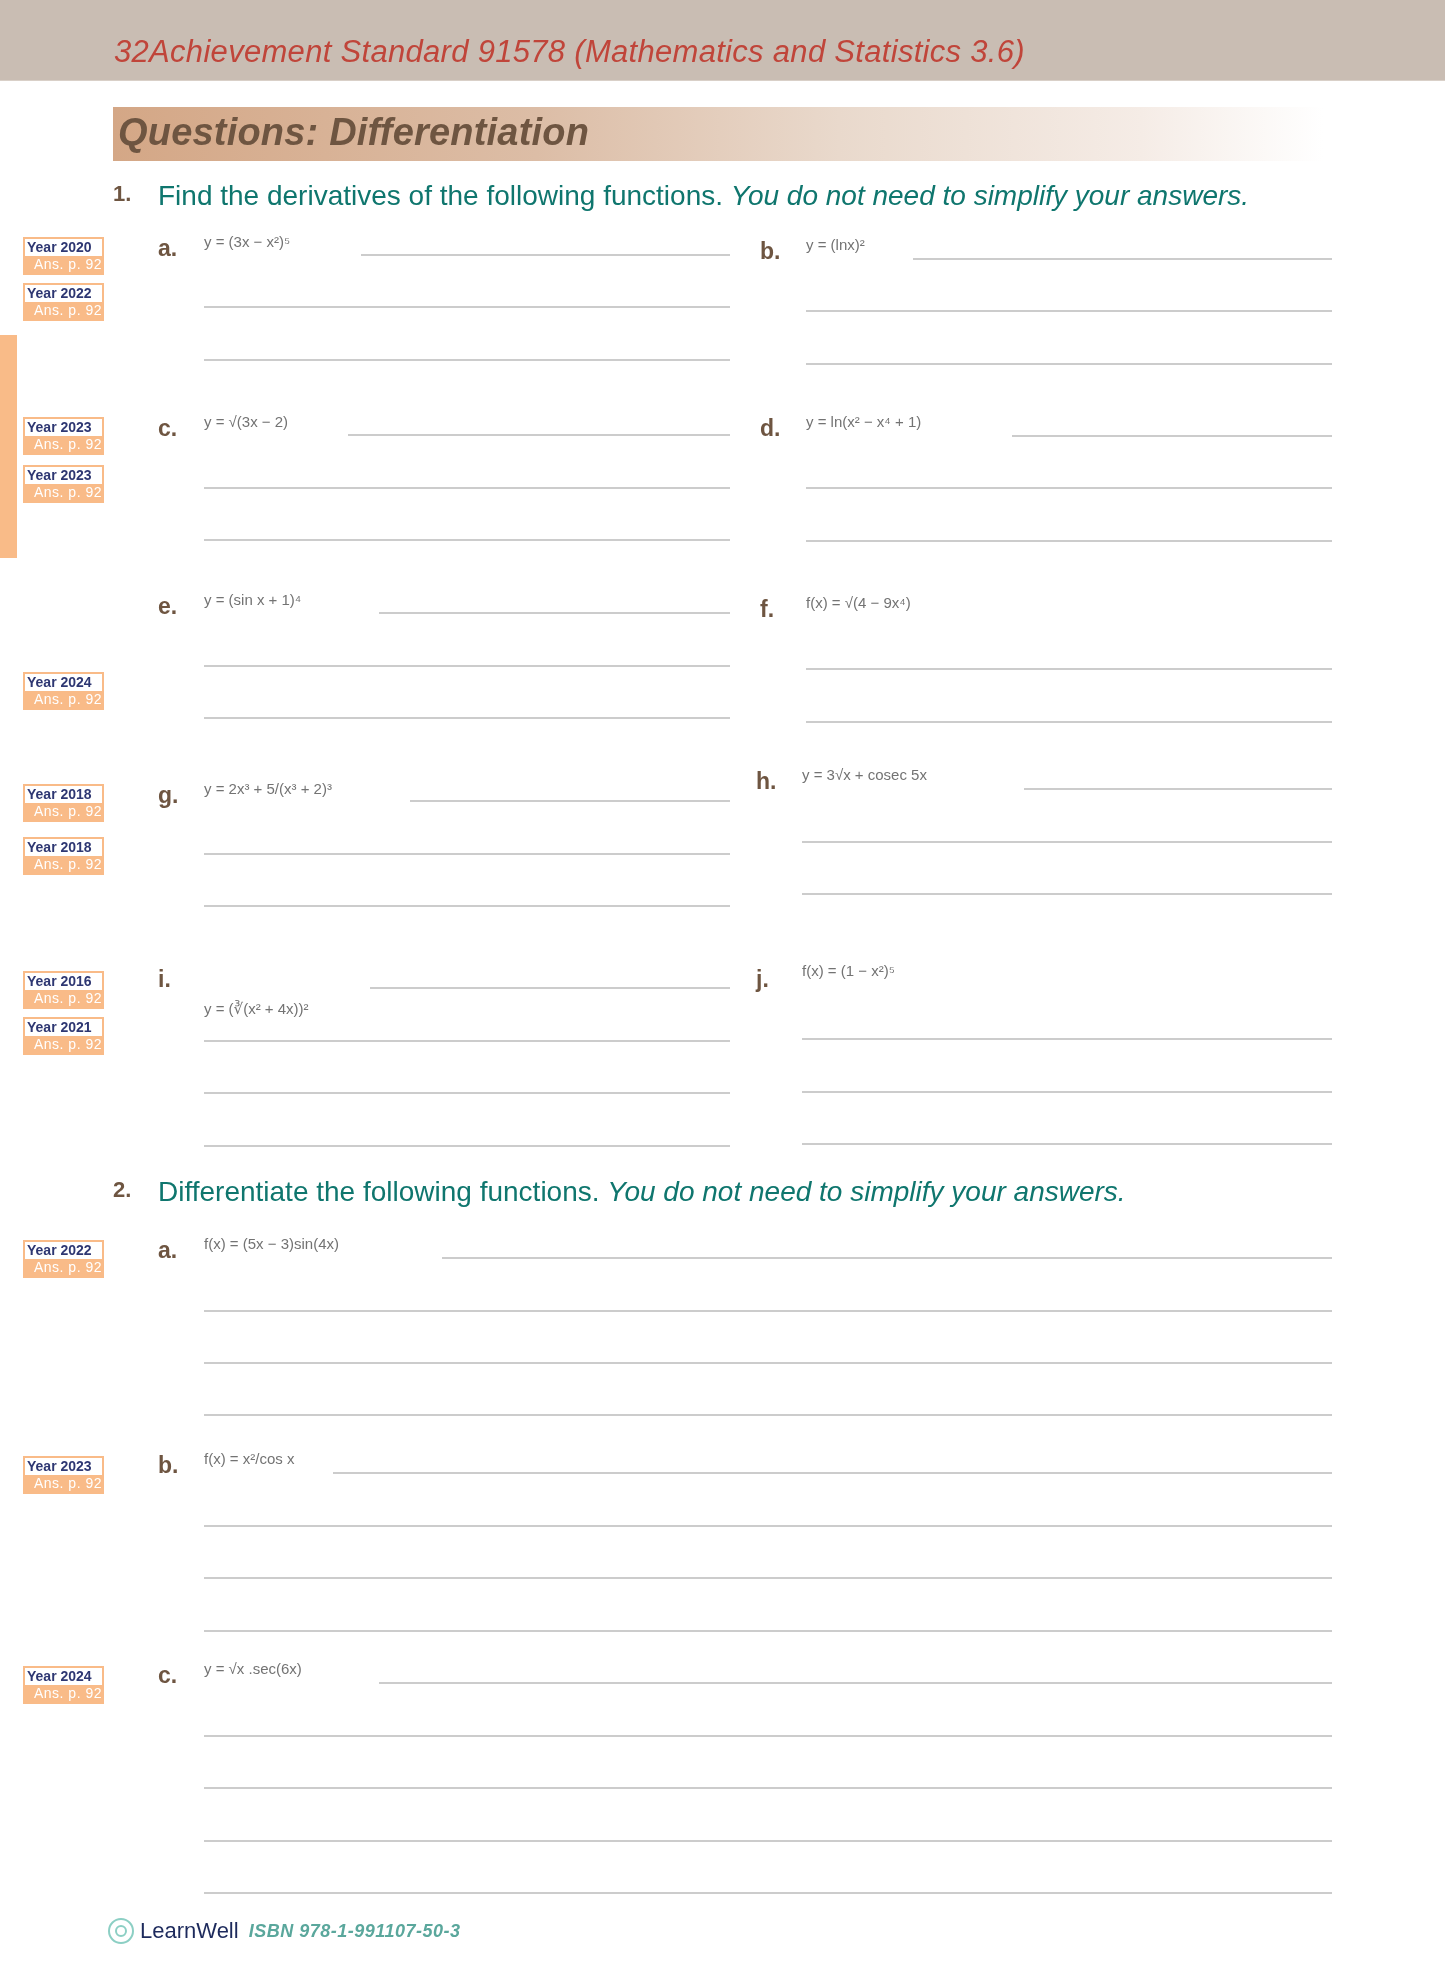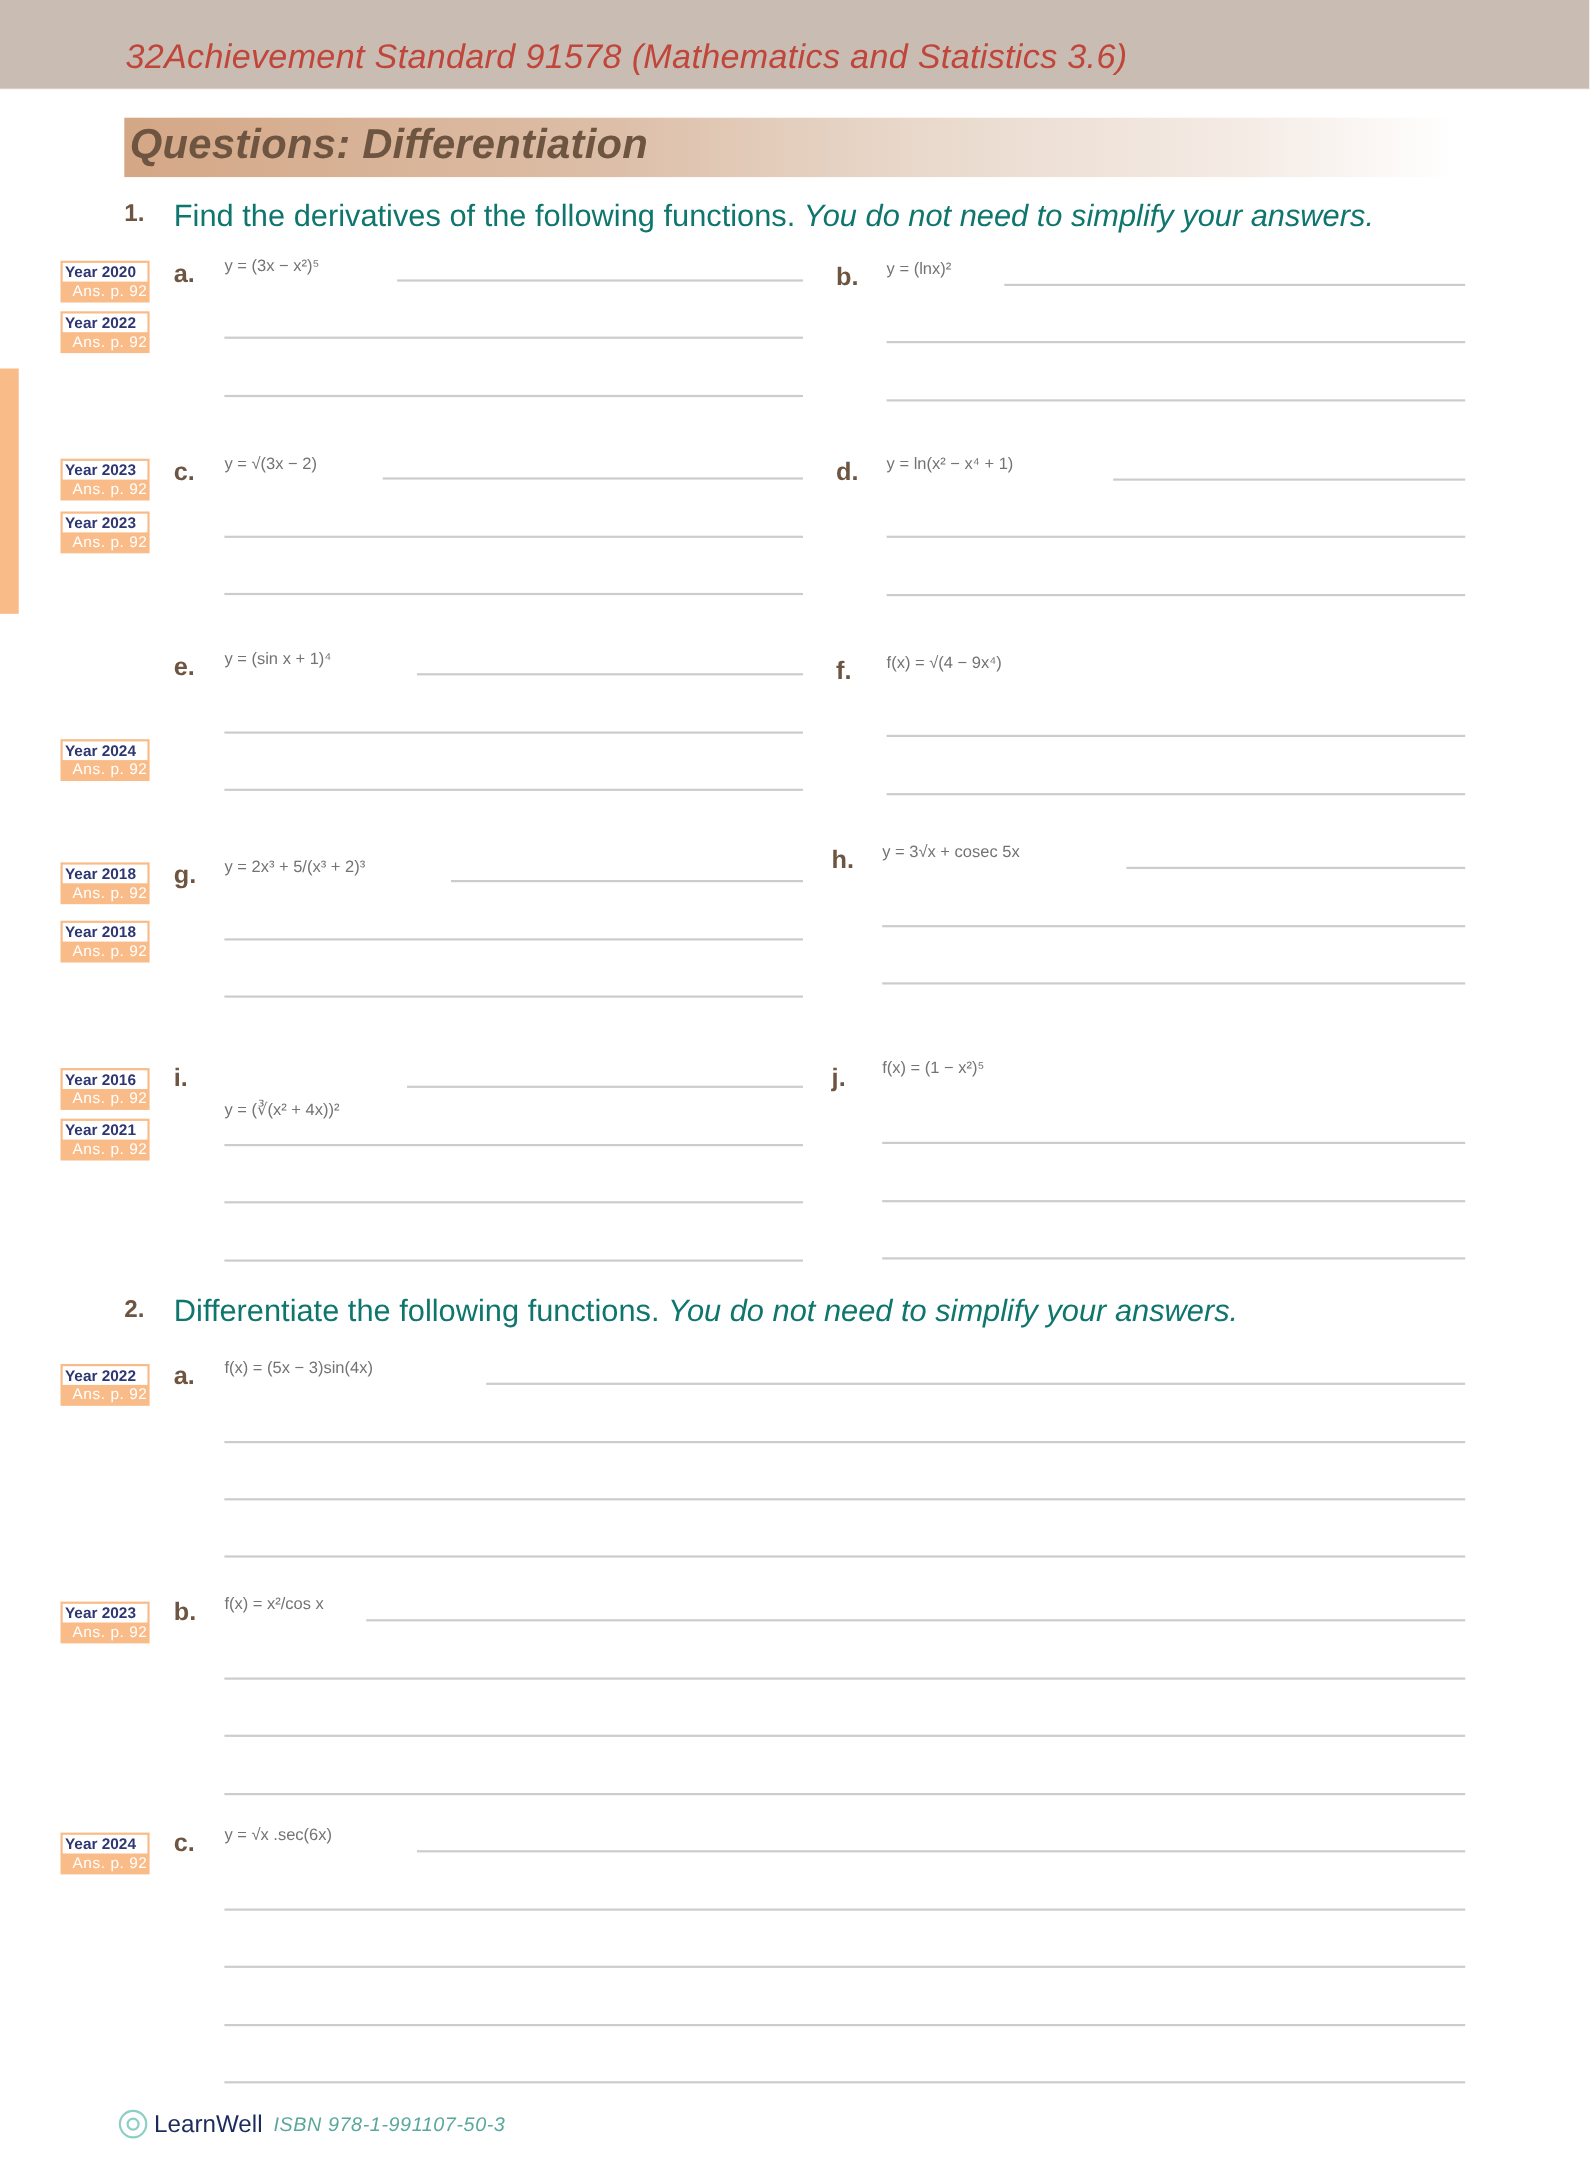--- a/index.html
+++ b/index.html
@@ -3,34 +3,34 @@
 <meta charset="utf-8">
 <style>
   html, body { margin:0; padding:0; }
   body { width:1445px; height:1978px; position:relative; background:#ffffff; font-family:"Liberation Sans", sans-serif; overflow:hidden; }
   .header-bar { position:absolute; left:0; top:0; width:1445px; height:80px; background:#c9bdb3; border-bottom:1px solid #d9d0c8; }
   .header-text { position:absolute; left:114px; top:34px; font-size:31px; font-style:italic; color:#c0453a; letter-spacing:0.3px; }
   .header-text .pg { font-style:italic; font-weight:normal; }
   .title-banner { position:absolute; left:113px; top:107px; width:1210px; height:54px; background:linear-gradient(to right, #d4a786 0%, #dcbda6 35%, #e9d9cc 60%, #f5ece6 85%, #ffffff 100%); }
   .title-text { position:absolute; left:5px; top:4px; font-size:38px; font-weight:bold; font-style:italic; color:#6e5541; letter-spacing:0.2px; }
   .side-strip { position:absolute; left:0; top:335px; width:17px; height:223px; background:#f9bb88; }
-  .badge { position:absolute; left:23px; width:81px; background:#f9bb88; padding:2px; box-sizing:border-box;margin-left:32px; }
+  .badge { position:absolute; left:23px; width:81px; background:#f9bb88; padding:2px; box-sizing:border-box; }
   .badge .yr { display:block; background:#ffffff; color:#2e3772; font-weight:bold; font-size:14px; line-height:17px; padding-left:2px; }
   .badge .ans { display:block; color:#ffffff; font-size:14px; line-height:17px; text-align:right; letter-spacing:0.5px; }
   .qnum { position:absolute; font-size:22px; color:#6e5541; font-weight:bold; }
   .qtext { position:absolute; font-size:28px; color:#0f766e; }
   .qtext em { font-style:italic; }
   .letter { position:absolute; font-size:23px; color:#6e5541; font-weight:bold; }
   .expr { position:absolute; font-size:15px; color:#737373; white-space:nowrap; font-family:"Liberation Sans", sans-serif; }
   .line { position:absolute; height:2px; background:#cccccc; }
   .footer { position:absolute; left:108px; top:1916px; height:30px; display:flex; align-items:center; white-space:nowrap; }
   .logo-swirl { width:26px; height:26px; border-radius:50%; border:2px solid #8ccfc4; box-sizing:border-box; position:relative; margin-right:6px; }
   .logo-swirl::after { content:""; position:absolute; left:5px; top:5px; width:12px; height:12px; border-radius:50%; border:2px solid #8ccfc4; box-sizing:border-box; }
   .logo-text { font-size:22px; color:#1d2a5c; margin-right:10px; }
-  .isbn { font-size:18px; font-style:italic; color:#5aa79c; margin-right:8px; letter-spacing:0.5px; }
+  .isbn { font-size:18px; font-style:italic; color:#5aa79c; margin-right:8px; letter-spacing:0.5px;font-weight:bold; }
   .copy { font-size:18px; font-style:italic; color:#707070; letter-spacing:0.5px; }
 </style>
 </head>
 <body>
 
 <div class="header-bar">
   <div class="header-text">
     <span class="pg">32</span><span>Achievement Standard 91578 (Mathematics and Statistics 3.6)</span>
   </div>
 </div>

